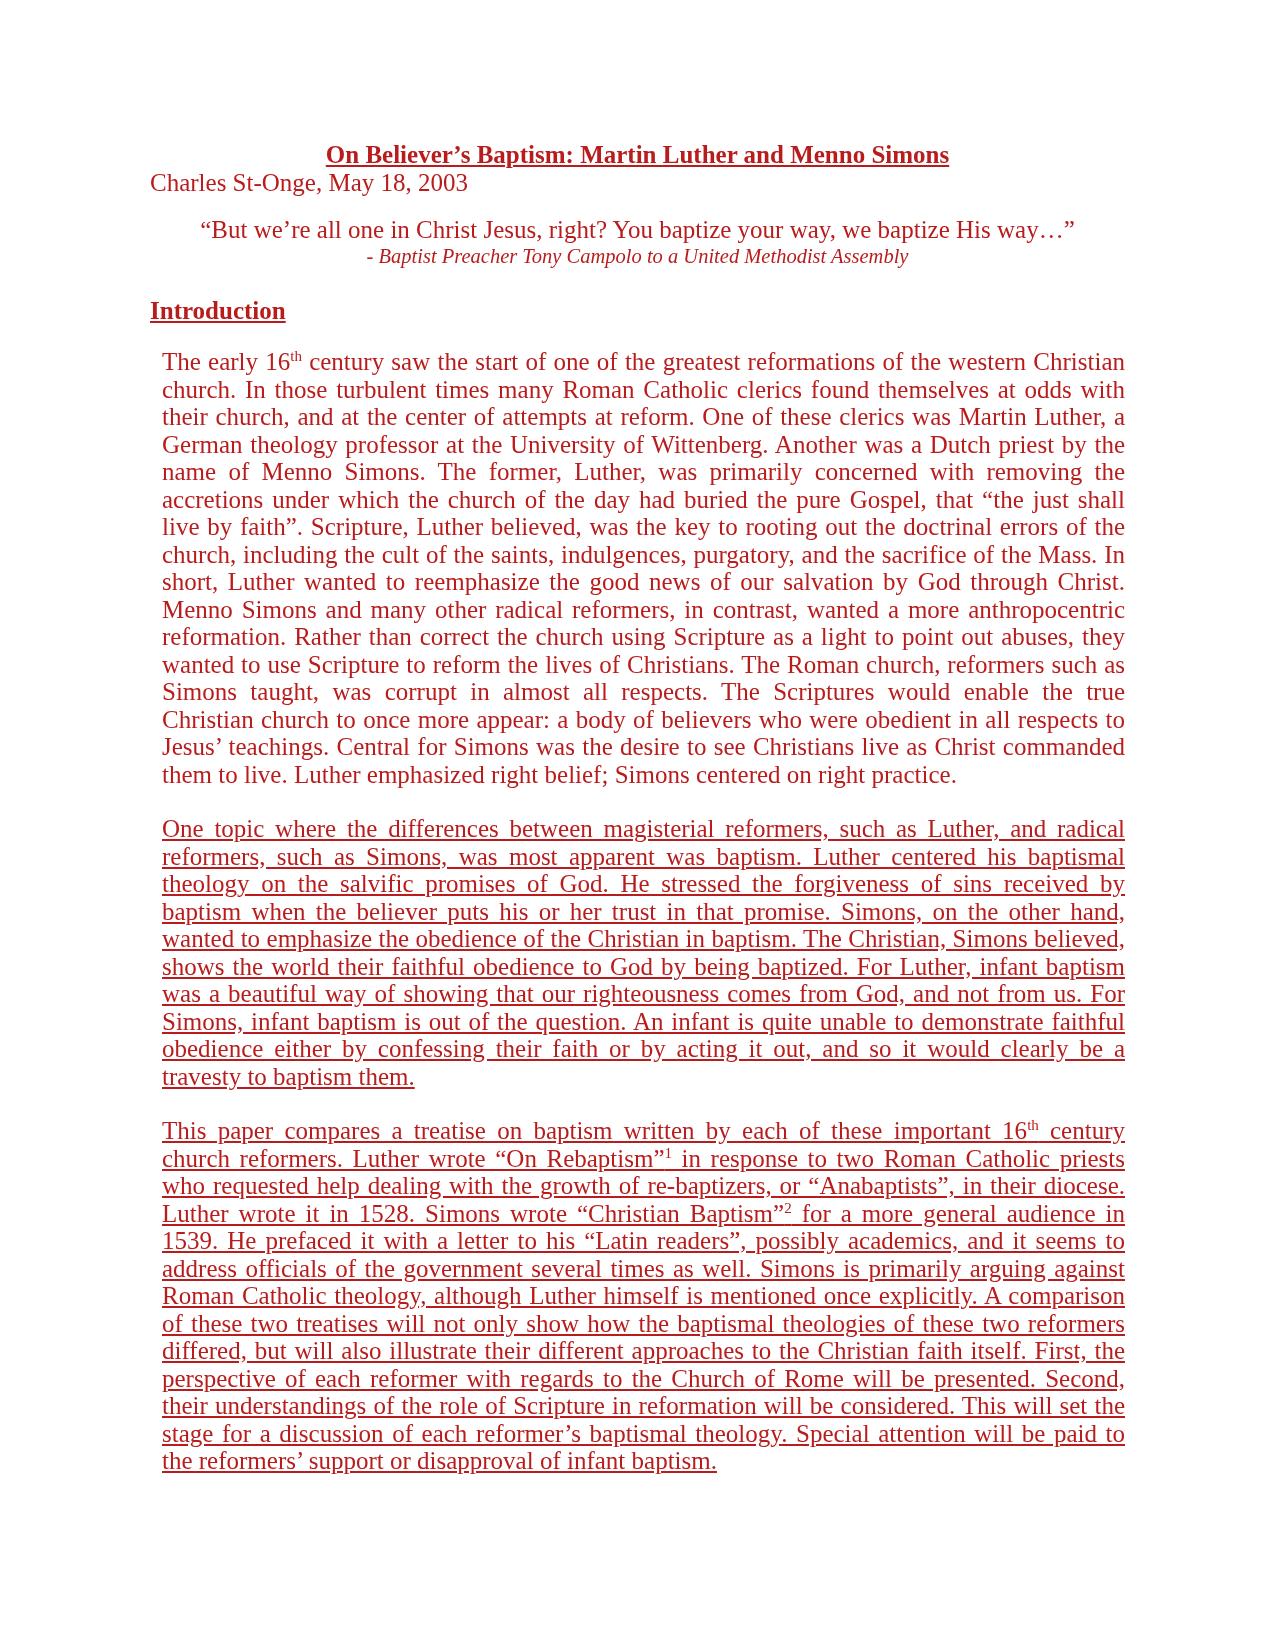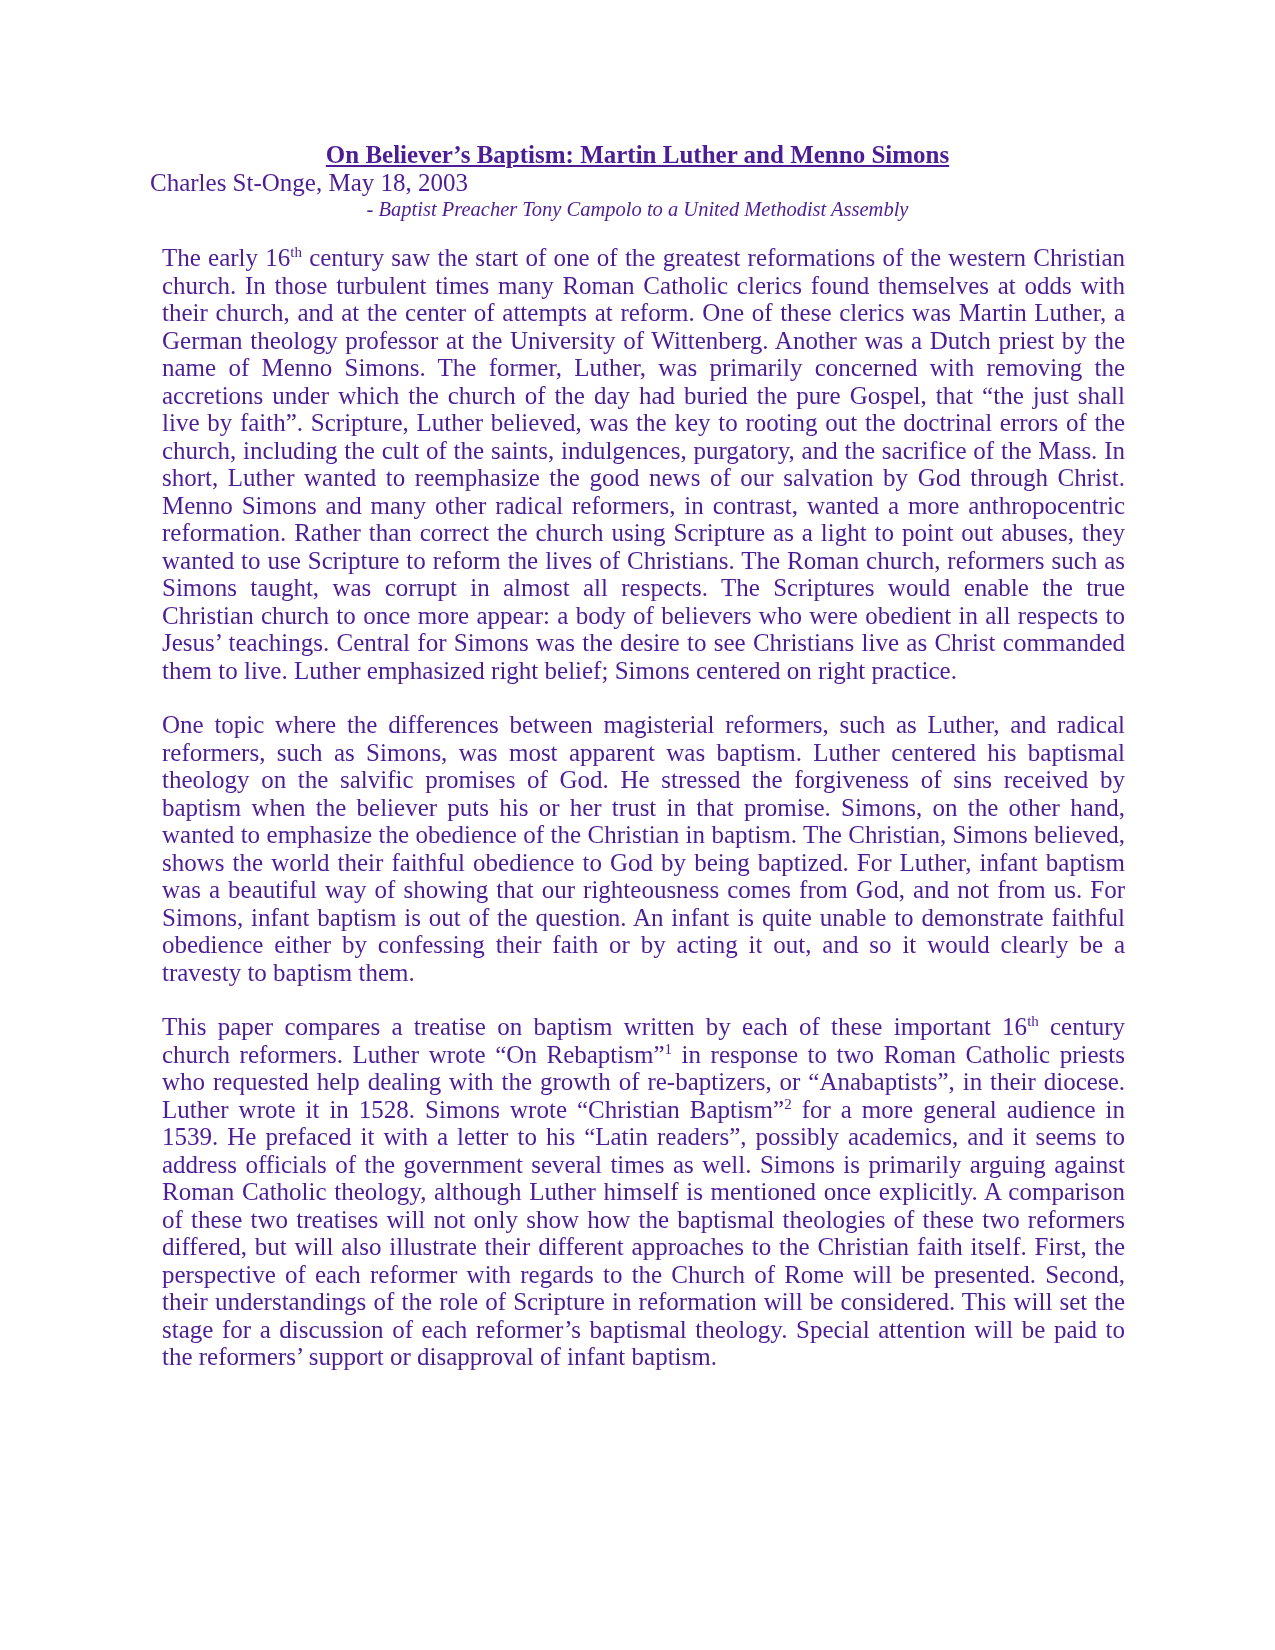--- a/index.html
+++ b/index.html
@@ -7,21 +7,21 @@
     padding: 0;
     background: #ffffff;
   }
   .page {
     position: relative;
     width: 1275px;
     height: 1650px;
     box-sizing: border-box;
     padding: 141px 150px 0 150px;
     background: #ffffff;
-    color: #4c1d95;
+    color: #b91c1c;
     font-family: "Liberation Serif", "DejaVu Serif", serif;
     overflow: hidden;
   }
   .doc-title {
     font-size: 25px;
     line-height: 28px;
     font-weight: bold;
     text-decoration: underline;
     text-align: center;
     margin: 0;
@@ -51,35 +51,38 @@
     text-decoration: underline;
   }
   .para {
     margin: 23px 0 0 12px;
     font-size: 25px;
     line-height: 27.5px;
     text-align: justify;
   }
   .para + .para {
     margin-top: 27px;
+    text-decoration: underline;
   }
   .para sup {
     font-size: 15px;
     line-height: 0;
     vertical-align: super;
   }
 </style>
 </head>
 <body>
 
 <div class="page">
   <h1 class="doc-title">On Believer’s Baptism: Martin Luther and Menno Simons</h1>
   <div class="doc-byline">Charles St-Onge, May 18, 2003</div>
 
+  <div class="epigraph-quote">“But we’re all one in Christ Jesus, right?  You baptize your way, we baptize His way…”</div>
   <div class="epigraph-attribution">- Baptist Preacher Tony Campolo to a United Methodist Assembly</div>
 
+  <h2 class="section-heading">Introduction</h2>
 
   <div>
     <p class="para"><span>The early 16</span><sup>th</sup><span> century saw the start of one of the greatest reformations of the western Christian church.  In those turbulent times many Roman Catholic clerics found themselves at odds with their church, and at the center of attempts at reform.  One of these clerics was Martin Luther, a German theology professor at the University of Wittenberg.  Another was a Dutch priest by the name of Menno Simons.  The former, Luther, was primarily concerned with removing the accretions under which the church of the day had buried the pure Gospel, that “the just shall live by faith”.  Scripture, Luther believed, was the key to rooting out the doctrinal errors of the church, including the cult of the saints, indulgences, purgatory, and the sacrifice of the Mass.  In short, Luther wanted to reemphasize the good news of our salvation by God through Christ.  Menno Simons and many other radical reformers, in contrast, wanted a more anthropocentric reformation.  Rather than correct the church using Scripture as a light to point out abuses, they wanted to use Scripture to reform the lives of Christians.  The Roman church, reformers such as Simons taught, was corrupt in almost all respects.  The Scriptures would enable the true Christian church to once more appear: a body of believers who were obedient in all respects to Jesus’ teachings.  Central for Simons was the desire to see Christians live as Christ commanded them to live.  Luther emphasized right belief; Simons centered on right practice.</span></p>
     <p class="para"><span>One topic where the differences between magisterial reformers, such as Luther, and radical reformers, such as Simons, was most apparent was baptism.  Luther centered his baptismal theology on the salvific promises of God.  He stressed the forgiveness of sins received by baptism when the believer puts his or her trust in that promise.  Simons, on the other hand, wanted to emphasize the obedience of the Christian in baptism.  The Christian, Simons believed, shows the world their faithful obedience to God by being baptized.  For Luther, infant baptism was a beautiful way of showing that our righteousness comes from God, and not from us.  For Simons, infant baptism is out of the question.  An infant is quite unable to demonstrate faithful obedience either by confessing their faith or by acting it out, and so it would clearly be a travesty to baptism them.</span></p>
     <p class="para"><span>This paper compares a treatise on baptism written by each of these important 16</span><sup>th</sup><span> century church reformers.  Luther wrote “On Rebaptism”</span><sup>1</sup><span> in response to two Roman Catholic priests who requested help dealing with the growth of re-baptizers, or “Anabaptists”, in their diocese.  Luther wrote it in 1528.  Simons wrote “Christian Baptism”</span><sup>2</sup><span> for a more general audience in 1539.  He prefaced it with a letter to his “Latin readers”, possibly academics, and it seems to address officials of the government several times as well. Simons is primarily arguing against Roman Catholic theology, although Luther himself is mentioned once explicitly. A comparison of these two treatises will not only show how the baptismal theologies of these two reformers differed, but will also illustrate their different approaches to the Christian faith itself.  First, the perspective of each reformer with regards to the Church of Rome will be presented.  Second, their understandings of the role of Scripture in reformation will be considered.  This will set the stage for a discussion of each reformer’s baptismal theology.  Special attention will be paid to the reformers’ support or disapproval of infant baptism.</span></p>
   </div>
 </div>
 
 </body></html>

